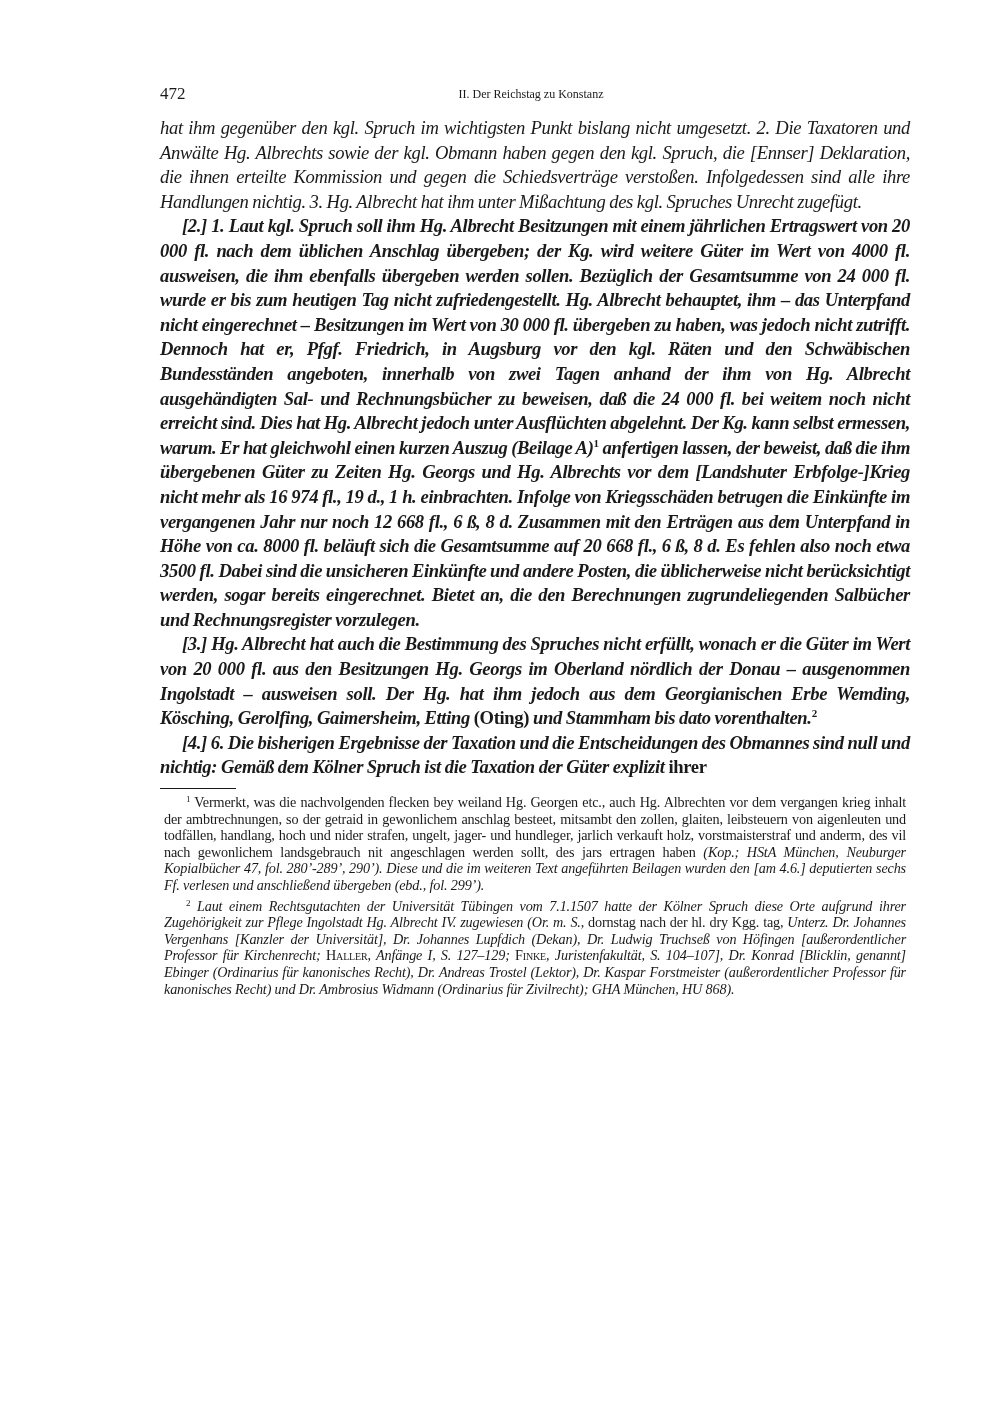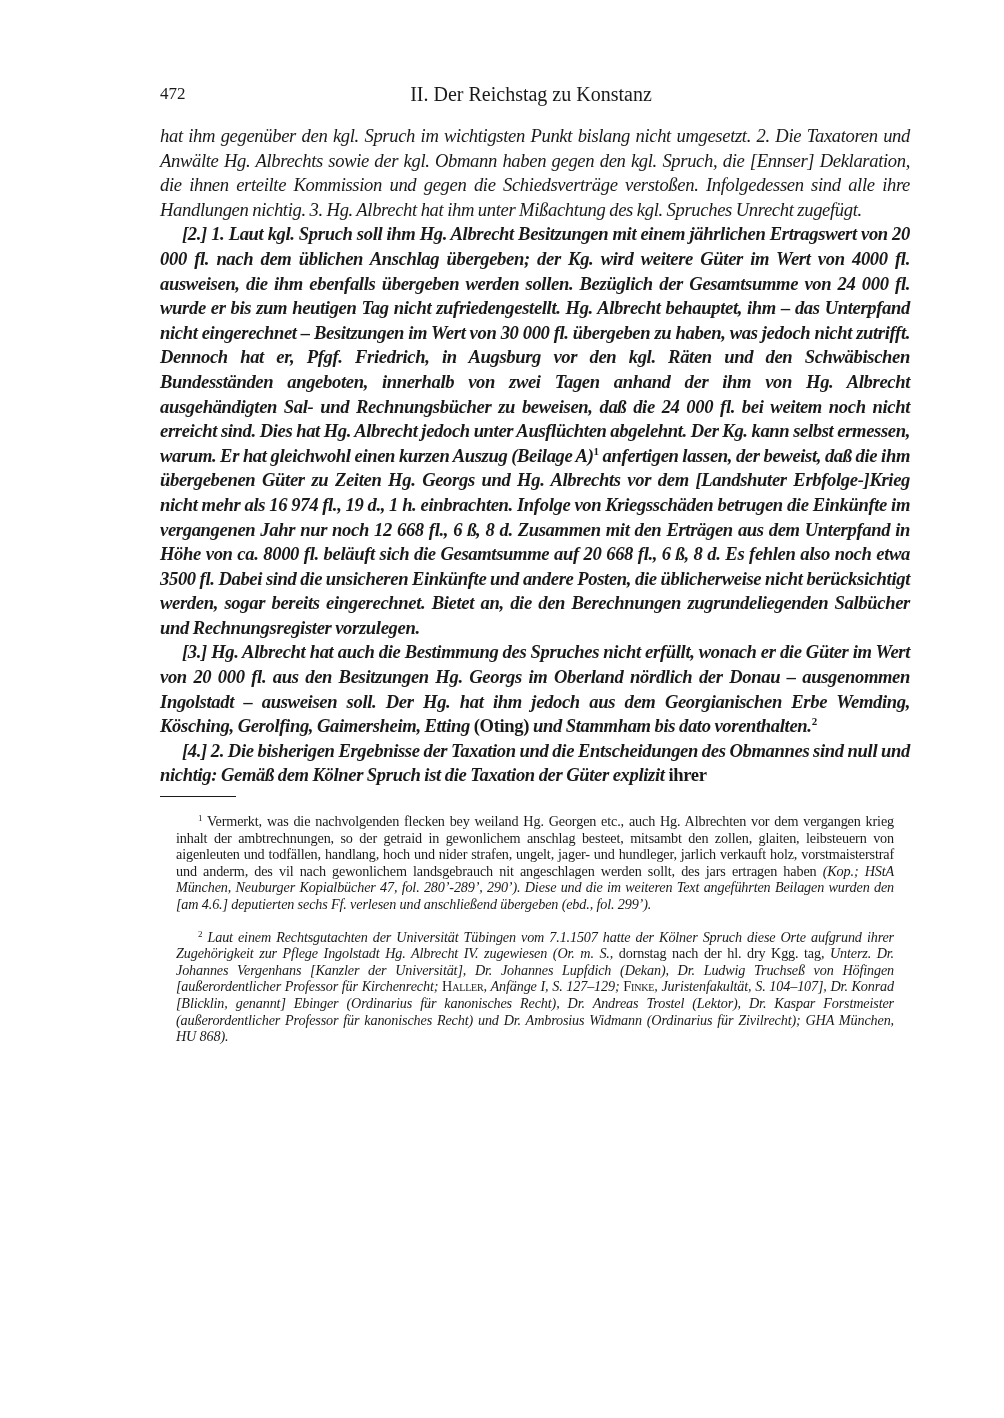--- a/index.html
+++ b/index.html
@@ -31,24 +31,24 @@
     position: absolute;
     left: 0;
     top: 0;
   }
   .head-title {
     position: absolute;
     left: 0;
     right: 8px;
     top: 0;
     text-align: center;
-    font-size: 20px;
+    font-size: 12px;
   }
   .body {
-    margin-top: 16px;
+    margin-top: 8px;
     font-style: italic;
     font-size: 18.6px;
     line-height: 24.6px;
     text-align: justify;
     letter-spacing: -0.35px;
     word-spacing: -0.5px;
   }
   .body p {
     margin: 0;
   }
@@ -72,21 +72,21 @@
     border-top: 1px solid #1a1a1a;
   }
   .footnotes {
     margin-top: 5px;
     font-size: 14.2px;
     line-height: 16.6px;
     text-align: justify;
     letter-spacing: -0.15px;
   }
   .footnotes p {
-    margin: 16px;
+    margin: 4px;
     text-indent: 22px;
   }
   .footnotes sup {
     font-size: 9px;
     vertical-align: 5px;
   }
   .it { font-style: italic; }
   .sc { font-variant: small-caps; font-style: normal; }
 </style>
 </head>
@@ -103,21 +103,21 @@
     <p>
       <span>hat ihm gegenüber den kgl. Spruch im wichtigsten Punkt bislang nicht umgesetzt. 2. Die Taxatoren und Anwälte Hg. Albrechts sowie der kgl. Obmann haben gegen den kgl. Spruch, die [Ennser] Deklaration, die ihnen erteilte Kommission und gegen die Schiedsverträge verstoßen. Infolgedessen sind alle ihre Handlungen nichtig. 3. Hg. Albrecht hat ihm unter Mißachtung des kgl. Spruches Unrecht zugefügt.</span>
     </p>
     <p class="indent">
       <span>[2.] 1. Laut kgl. Spruch soll ihm Hg. Albrecht Besitzungen mit einem jährlichen Ertragswert von 20 000 fl. nach dem üblichen Anschlag übergeben; der Kg. wird weitere Güter im Wert von 4000 fl. ausweisen, die ihm ebenfalls übergeben werden sollen. Bezüglich der Gesamtsumme von 24 000 fl. wurde er bis zum heutigen Tag nicht zufriedengestellt. Hg. Albrecht behauptet, ihm – das Unterpfand nicht eingerechnet – Besitzungen im Wert von 30 000 fl. übergeben zu haben, was jedoch nicht zutrifft. Dennoch hat er, Pfgf. Friedrich, in Augsburg vor den kgl. Räten und den Schwäbischen Bundesständen angeboten, innerhalb von zwei Tagen anhand der ihm von Hg. Albrecht ausgehändigten Sal- und Rechnungsbücher zu beweisen, daß die 24 000 fl. bei weitem noch nicht erreicht sind. Dies hat Hg. Albrecht jedoch unter Ausflüchten abgelehnt. Der Kg. kann selbst ermessen, warum. Er hat gleichwohl einen kurzen Auszug (Beilage A)</span><sup>1</sup><span> anfertigen lassen, der beweist, daß die ihm übergebenen Güter zu Zeiten Hg. Georgs und Hg. Albrechts vor dem [Landshuter Erbfolge-]Krieg nicht mehr als 16 974 fl., 19 d., 1 h. einbrachten. Infolge von Kriegsschäden betrugen die Einkünfte im vergangenen Jahr nur noch 12 668 fl., 6 ß, 8 d. Zusammen mit den Erträgen aus dem Unterpfand in Höhe von ca. 8000 fl. beläuft sich die Gesamtsumme auf 20 668 fl., 6 ß, 8 d. Es fehlen also noch etwa 3500 fl. Dabei sind die unsicheren Einkünfte und andere Posten, die üblicherweise nicht berücksichtigt werden, sogar bereits eingerechnet. Bietet an, die den Berechnungen zugrundeliegenden Salbücher und Rechnungsregister vorzulegen.</span>
     </p>
     <p class="indent">
       <span>[3.] Hg. Albrecht hat auch die Bestimmung des Spruches nicht erfüllt, wonach er die Güter im Wert von 20 000 fl. aus den Besitzungen Hg. Georgs im Oberland nördlich der Donau – ausgenommen Ingolstadt – ausweisen soll. Der Hg. hat ihm jedoch aus dem Georgianischen Erbe Wemding, Kösching, Gerolfing, Gaimersheim, Etting </span><span class="upright">(Oting)</span><span> und Stammham bis dato vorenthalten.</span><sup>2</sup>
     </p>
     <p class="indent">
-      <span>[4.] 2. Die bisherigen Ergebnisse der Taxation und die Entscheidungen des Obmannes sind null und nichtig: Gemäß dem Kölner Spruch ist die Taxation der Güter explizit</span><span class="upright"> ihrer</span>
+      <span>[4.] 6. Die bisherigen Ergebnisse der Taxation und die Entscheidungen des Obmannes sind null und nichtig: Gemäß dem Kölner Spruch ist die Taxation der Güter explizit</span><span class="upright"> ihrer</span>
     </p>
   </div>
 
   <div class="footnote-rule"></div>
 
   <div class="footnotes">
     <p>
       <sup>1</sup>
       <span>Vermerkt, was die nachvolgenden flecken bey weiland Hg. Georgen etc., auch Hg. Albrechten vor dem vergangen krieg inhalt der ambtrechnungen, so der getraid in gewonlichem anschlag besteet, mitsambt den zollen, glaiten, leibsteuern von aigenleuten und todfällen, handlang, hoch und nider strafen, ungelt, jager- und hundleger, jarlich verkauft holz, vorstmaisterstraf und anderm, des vil nach gewonlichem landsgebrauch nit angeschlagen werden sollt, des jars ertragen haben </span><span class="it">(Kop.; HStA München, Neuburger Kopialbücher 47, fol. 280’-289’, 290’). Diese und die im weiteren Text angeführten Beilagen wurden den [am 4.6.] deputierten sechs Ff. verlesen und anschließend übergeben (ebd., fol. 299’).</span>
     </p>

